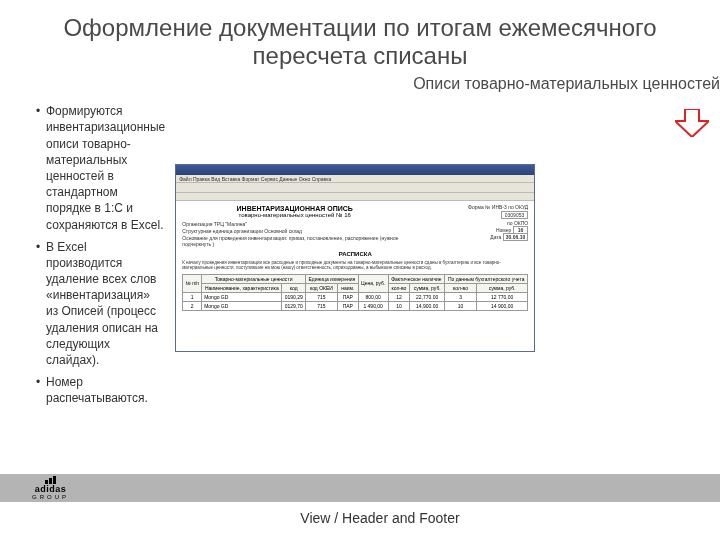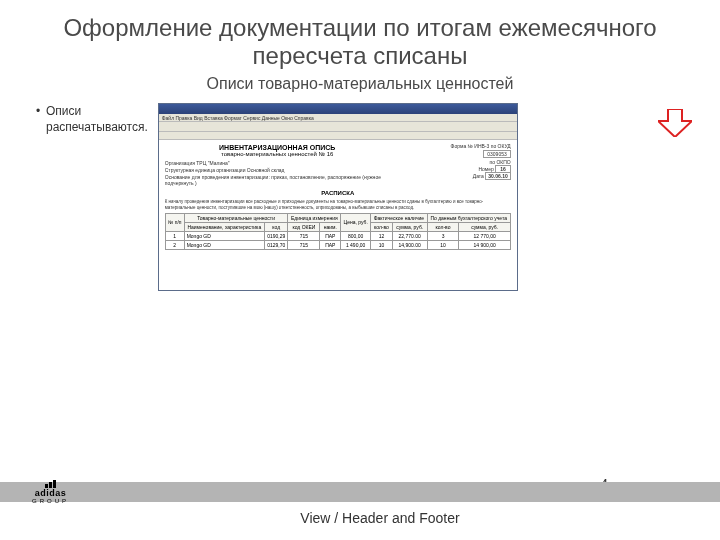--- a/index.html
+++ b/index.html
@@ -16,21 +16,21 @@
     font-size: 24px;
     color: #4a4a4a;
     text-align: center;
     margin: 14px 40px 2px;
     line-height: 1.15;
     font-weight: normal;
   }
   .slide-subtitle {
     font-size: 16px;
     color: #4a4a4a;
-    text-align: center;
+    text-align: right;
     margin: 6px 0 10px;
   }
   .content {
     display: flex;
     padding: 0 36px;
     gap: 10px;
   }
   .left {
     width: 290px;
     font-size: 12px;
@@ -179,21 +179,21 @@
     line-height: 12px;
   }
   .footer {
     position: absolute;
     left: 0; right: 0; bottom: 0;
     height: 58px;
   }
   .footer-band {
     position: absolute;
     left: 0; right: 0; bottom: 38px;
-    height: 20px;
+    height: 28px;
     background: #b4b4b4;
     display: flex;
     align-items: center;
     padding-left: 32px;
   }
   .adidas-logo {
     display: flex;
     flex-direction: column;
     align-items: center;
     font-size: 9px;
@@ -227,21 +227,23 @@
 </style>
 </head>
 <body>
 
 <h1 class="slide-title">Оформление документации по итогам ежемесячного пересчета списаны</h1>
 <div class="slide-subtitle">Описи товарно-материальных ценностей</div>
 
 <div class="content">
   <div class="left">
     <ul>
-      <li>Описи распечатываются.</li>
+      <li>Формируются инвентаризационные описи товарно-материальных ценностей в стандартном порядке в 1:С и сохраняются в Excel.</li>
+      <li>В Excel производится удаление всех слов «инвентаризация» из Описей (процесс удаления описан на следующих слайдах).</li>
+      <li>Номер распечатываются.</li>
     </ul>
   </div>
 
   <div class="right">
     <div class="excel-shot">
       <div class="excel-titlebar"></div>
       <div class="excel-menubar">Файл  Правка  Вид  Вставка  Формат  Сервис  Данные  Окно  Справка</div>
       <div class="excel-toolbar"></div>
       <div class="excel-toolbar2"></div>
       <div class="excel-sheet">

